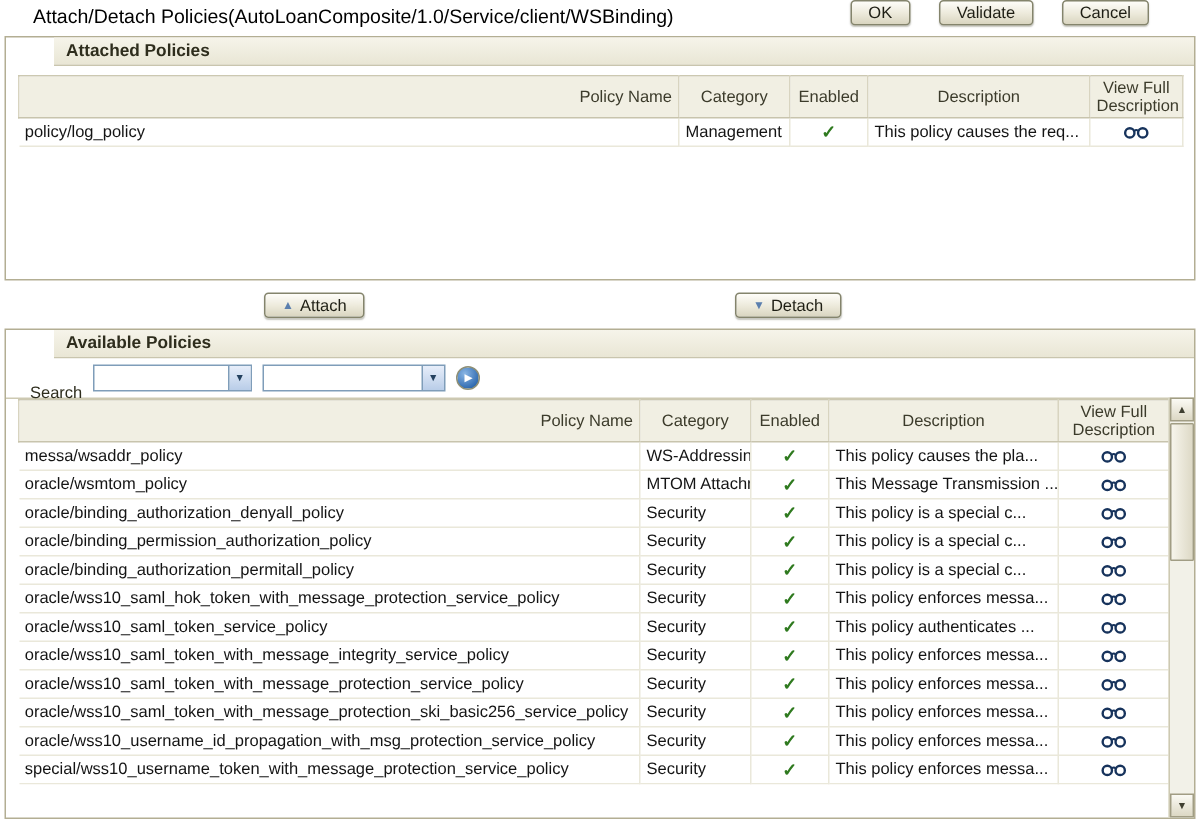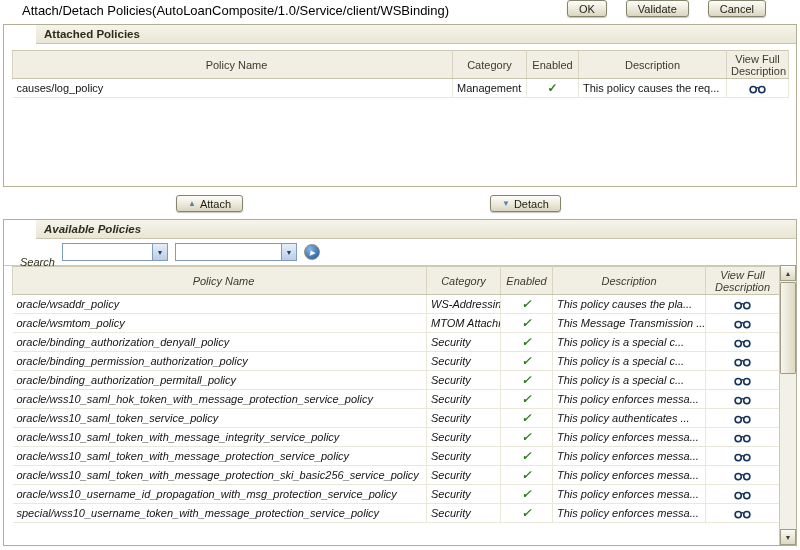--- a/index.html
+++ b/index.html
@@ -29,21 +29,21 @@
     box-shadow:0 1px 1px rgba(90,90,70,.35);
     cursor:pointer;
   }
 
   
   .panel {
     position:absolute; left:3px; right:3px;
     border:1px solid #b3ae93; background:#fff;
   }
   .panel-attached { top:24px; height:163px; }
-  .panel-available { top:219px; height:327px;font-style:italic; }
+  .panel-available { top:219px; height:327px; }
   .panel-header {
     height:19px; line-height:19px; padding-left:8px;
     font-weight:bold; font-size:11.5px; color:#2e2d1d;
     background:linear-gradient(#f6f4ea, #e9e6d5);
     border-bottom:1px solid #c9c5ae;
     margin-left:32px;
   }
 
   
   .table-wrap { overflow:hidden; }
@@ -51,21 +51,21 @@
   .wrap-available { padding:0 0 0 8px; margin-right:17px; }
   table.ptable { border-collapse:collapse; table-layout:fixed; }
   .t-attached { width:776px; }
   .t-available { width:767px; }
   table.ptable th {
     background:#f1efe3; font-weight:normal; color:#3c3b2b;
     border:1px solid #d8d4c0; border-top-color:#ccc8b1; border-bottom-color:#c8c4ad;
     padding:1px 4px; height:28px; text-align:center; vertical-align:middle;
     font-size:11px; line-height:12px; overflow:hidden;
   }
-  table.ptable th.h-name { text-align:center; padding-left:12px; }
+  table.ptable th.h-name { text-align:right; padding-left:12px; }
   table.ptable td {
     border-right:1px solid #eae8da; border-bottom:1px solid #eae8da;
     padding:2px 4px; height:14px; font-size:11px; color:#141414;
     white-space:nowrap; overflow:hidden; vertical-align:middle;
   }
   td.c-name { padding-left:12px; }
   td.c-enabled, td.c-view { text-align:center; }
   .check { color:#2f7a1f; font-weight:bold; font-size:12px; }
   .glasses svg { vertical-align:middle; }
 
@@ -152,21 +152,21 @@
         <tr>
           <th class="h-name">Policy Name</th>
           <th>Category</th>
           <th>Enabled</th>
           <th>Description</th>
           <th>View Full Description</th>
         </tr>
       </thead>
       <tbody>
           <tr>
-            <td class="c-name">causes/log_policy</td>
+            <td class="c-name">policy/log_policy</td>
             <td class="c-cat">Management</td>
             <td class="c-enabled"><span class="check">✓</span></td>
             <td class="c-desc">This policy causes the req...</td>
             <td class="c-view"><span class="glasses"><svg width="17" height="10" viewBox="0 0 17 10">
                   <circle cx="4.2" cy="5.6" r="3.1" fill="none" stroke="#17335c" stroke-width="1.6"></circle>
                   <circle cx="12.8" cy="5.6" r="3.1" fill="none" stroke="#17335c" stroke-width="1.6"></circle>
                   <path d="M7.2 4.4 Q8.5 2.9 9.8 4.4" fill="none" stroke="#17335c" stroke-width="1.3"></path>
                 </svg></span></td>
           </tr>
         </tbody>
@@ -214,21 +214,21 @@
         <tr>
           <th class="h-name">Policy Name</th>
           <th>Category</th>
           <th>Enabled</th>
           <th>Description</th>
           <th>View Full Description</th>
         </tr>
       </thead>
       <tbody>
           <tr>
-            <td class="c-name">oracle/wsaddr_policy</td>
+            <td class="c-name">messa/wsaddr_policy</td>
             <td class="c-cat">WS-Addressing</td>
             <td class="c-enabled"><span class="check">✓</span></td>
             <td class="c-desc">This policy causes the pla...</td>
             <td class="c-view"><span class="glasses"><svg width="17" height="10" viewBox="0 0 17 10">
                   <circle cx="4.2" cy="5.6" r="3.1" fill="none" stroke="#17335c" stroke-width="1.6"></circle>
                   <circle cx="12.8" cy="5.6" r="3.1" fill="none" stroke="#17335c" stroke-width="1.6"></circle>
                   <path d="M7.2 4.4 Q8.5 2.9 9.8 4.4" fill="none" stroke="#17335c" stroke-width="1.3"></path>
                 </svg></span></td>
           </tr>
           <tr>

